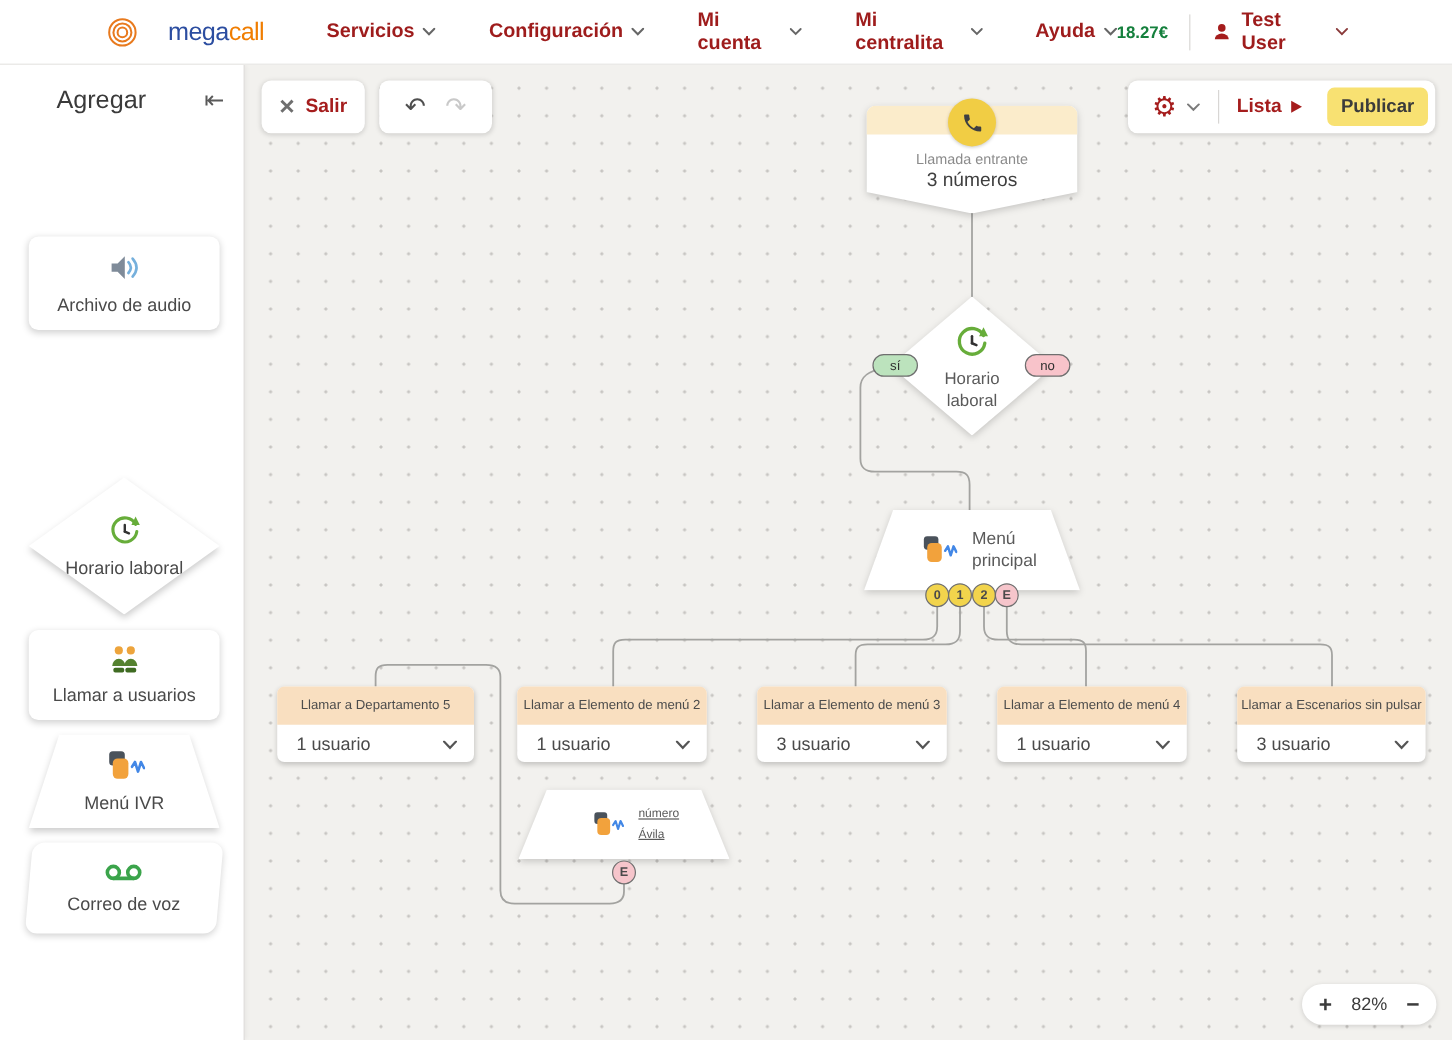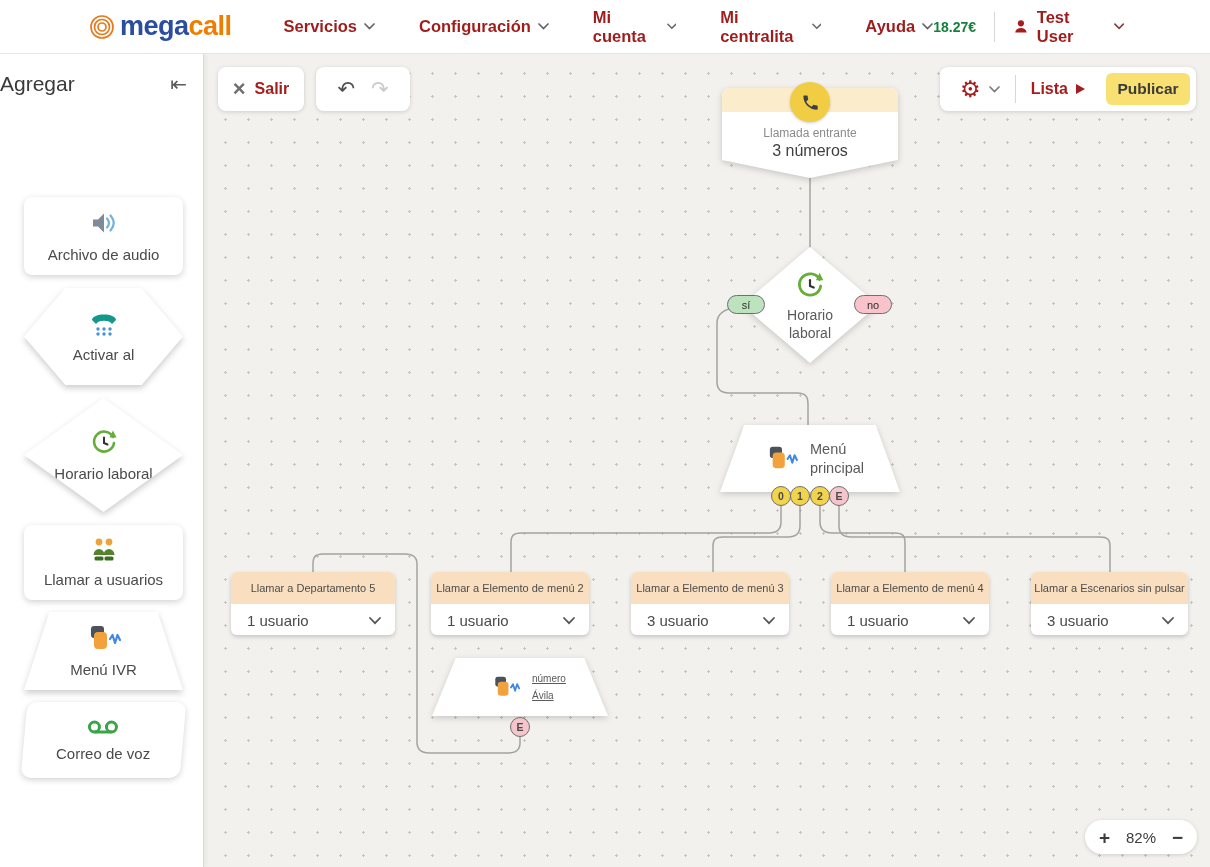--- a/index.html
+++ b/index.html
@@ -3,38 +3,38 @@
 <meta charset="utf-8">
 <style>
   * { box-sizing: border-box; margin: 0; padding: 0; }
   html,body { width:1210px; height:867px; overflow:hidden; }
   body { font-family:"Liberation Sans", sans-serif; background:#fff; position:relative; }
 
   
   .navbar { position:absolute; top:0; left:0; width:1210px; height:54px; background:#fff;
             border-bottom:1px solid #e7e5e3; display:flex; align-items:center; z-index:30; }
   .logo { display:flex; align-items:center; margin-left:88px; gap:4px; }
-  .logo-text { font-size:27px; font-weight:bold; letter-spacing:-0.5px; }
+  .logo-text { font-size:21px; font-weight:normal; letter-spacing:-0.5px;margin-left:20px; }
   .logo-mega { color:#2b4da0; }
   .logo-call { color:#f07d00; }
   .nav-menu { display:flex; align-items:center; margin-left:52px; gap:44px; }
   .nav-item { display:flex; align-items:center; gap:7px; color:#9e1c1c; font-weight:bold;
               font-size:16.5px; cursor:pointer; }
   .nav-right { margin-left:auto; display:flex; align-items:center; padding-right:86px; }
   .nav-balance { color:#15803d; font-weight:bold; font-size:14px; }
   .nav-divider { width:1px; height:30px; background:#d9d7d5; margin:0 18px; }
   .nav-user { display:flex; align-items:center; gap:8px; color:#9e1c1c; font-weight:bold;
               font-size:16.5px; cursor:pointer; }
   .chev { display:inline-block; }
 
   
   .sidebar { position:absolute; top:54px; left:0; width:204px; height:813px; background:#fff;
              border-right:1px solid #dcdad8; box-shadow:2px 0 4px rgba(0,0,0,0.05); z-index:20; }
   .sidebar-header { display:flex; align-items:center; justify-content:space-between;
-                    padding:18px 16px 0 0; }
+                    padding:18px 16px 0 14px;margin-left:33px; }
   .sidebar-title { font-size:21px; color:#3a3a3a; }
   .collapse-btn { font-size:20px; color:#5a5a5a; cursor:pointer; line-height:1; }
   .side-card { position:absolute; left:24px; width:159px; background:#fff;
                display:flex; flex-direction:column; align-items:center; justify-content:center;
                gap:8px; cursor:grab; }
   .side-card .lbl { font-size:15px; color:#4a4a4a; text-align:center; line-height:18px; }
   .rectcard { border-radius:8px; box-shadow:0 2px 6px rgba(0,0,0,0.18); }
   .shape-wrap { position:absolute; left:24px; width:159px;
                 filter:drop-shadow(0 3px 3px rgba(0,0,0,0.20)); }
   .shape-in { width:100%; height:100%; background:#fff; display:flex; flex-direction:column;
@@ -217,36 +217,20 @@
 
   <div class="side-card rectcard card-audio">
     <svg width="30" height="30" viewBox="0 0 30 30">
       <polygon points="4,11.5 9,11.5 15,5.5 15,24.5 9,18.5 4,18.5" fill="#7f8b99"></polygon>
       <path d="M18,10.5 q4,4.5 0,9" fill="none" stroke="#76b0dc" stroke-width="2.2" stroke-linecap="round"></path>
       <path d="M21.5,7.5 q6.5,7.5 0,15" fill="none" stroke="#76b0dc" stroke-width="2.2" stroke-linecap="round"></path>
     </svg>
     <span class="lbl">Archivo de audio</span>
   </div>
 
-  <div class="shape-wrap wrap-hex">
-    <div class="shape-in hex">
-      <svg width="30" height="30" viewBox="0 0 30 30">
-        <path d="M3,11 C3,3.5 27,3.5 27,11 L23,15 C21,10.5 9,10.5 7,15 Z" fill="#13998c"></path>
-        <g fill="#4b90d8">
-          <circle cx="9" cy="20" r="1.7"></circle>
-            <circle cx="15" cy="20" r="1.7"></circle>
-            <circle cx="21" cy="20" r="1.7"></circle>
-          <circle cx="9" cy="25" r="1.7"></circle>
-            <circle cx="15" cy="25" r="1.7"></circle>
-            <circle cx="21" cy="25" r="1.7"></circle>
-        </g>
-      </svg>
-      <span class="lbl">Activar al</span>
-    </div>
-  </div>
 
   <div class="shape-wrap wrap-diamond-s">
     <div class="shape-in diamond">
       <svg width="30" height="30" viewBox="0 0 30 30">
         <path d="M24,9 A10,10 0 1 0 25,15" fill="none" stroke="#67ad3a" stroke-width="2.6" stroke-linecap="round"></path>
         <polygon points="24,2.5 27.5,9.5 20.5,9.5" fill="#67ad3a"></polygon>
         <line x1="15" y1="15" x2="15" y2="9.5" stroke="#333" stroke-width="2" stroke-linecap="round"></line>
         <line x1="15" y1="15" x2="18.5" y2="16.5" stroke="#333" stroke-width="2" stroke-linecap="round"></line>
       </svg>
       <span class="lbl">Horario laboral</span>

